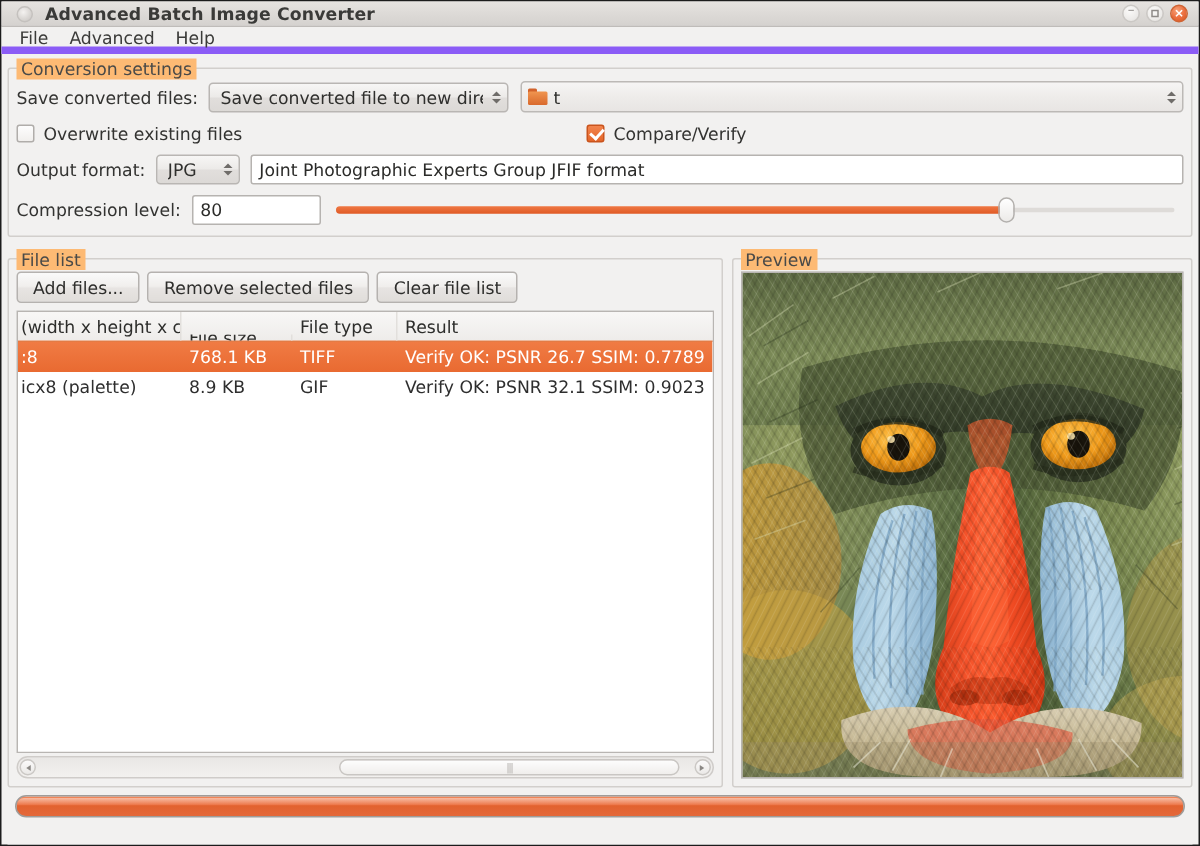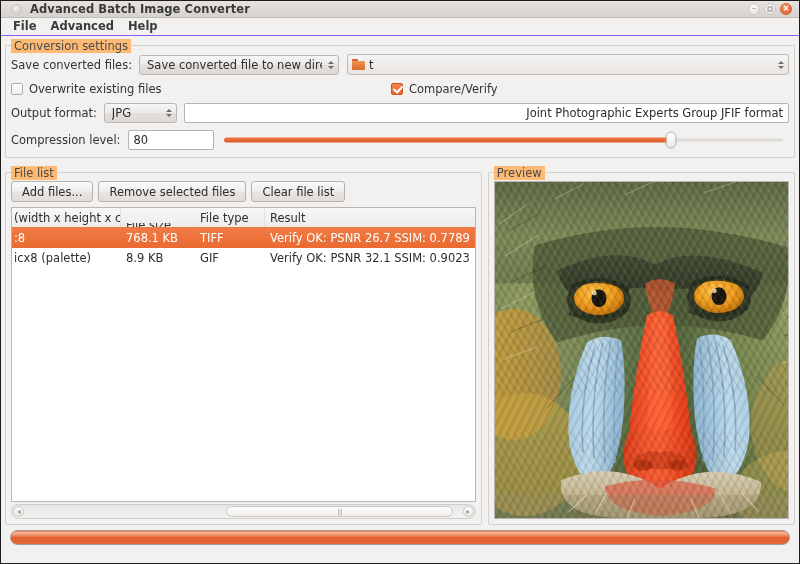--- a/index.html
+++ b/index.html
@@ -83,25 +83,25 @@
     border-color: #cf6434;
     background: radial-gradient(circle at 38% 30%, #f7a279, #ec7142 50%, #d9551f);
   }
   .wbtn.close .glyph { color: #ffffff; font-size: 8px; font-weight: bold;}
 
   
   .menubar {
     height: 18px;
     flex: 0 0 18px;
     background: #f2f1f0;
-    border-bottom: 1px solid #8b5cf6;
-    display: flex;
+    border-bottom: 5px solid #8b5cf6;
+    display: flex;
+    align-items: center;
     padding-left: 5px;
     box-sizing: border-box;
-    font-weight: bold;
   }
   .menu-item {
     font-size: 11.5px;
     color: #3b3b39;
     padding: 1px 7px;
     border-radius: 2px;
     white-space: nowrap;
   }
 
   
@@ -244,21 +244,21 @@
     border-radius: 2px;
     background: #ffffff;
     font-size: 11.5px;
     color: #2b2b29;
     display: flex;
     align-items: center;
     padding: 0 5px;
     overflow: hidden;
     white-space: nowrap;
   }
-  .entry.fmt-desc { flex: 1 1 auto; justify-content: flex-end; }
+  .entry.fmt-desc { flex: 1 1 auto; }
   .entry.level { width: 86px; flex: 0 0 86px; }
 
   
   .slider {
     flex: 1 1 auto;
     position: relative;
     height: 20px;
     margin-left: 10px;
     margin-right: 6px;
   }
@@ -552,21 +552,21 @@
           <span class="lbl">Overwrite existing files</span>
         </div>
         <div class="chk-wrap">
           <span class="chk on"></span>
           <span class="lbl">Compare/Verify</span>
         </div>
       </div>
 
       <div class="row">
         <div class="lbl">Output format:</div>
-        <div class="combo" style="width:73px;">
+        <div class="combo" style="width:56px;">
           <span class="ctext">JPG</span>
           <span class="spin-arrows">
             <span class="ar up"></span>
               <span class="ar dn"></span>
           </span>
         </div>
         <div style="width:7px;flex:0 0 7px;"></div>
         <div class="entry fmt-desc">
           <span>Joint Photographic Experts Group JFIF format</span>
         </div>

